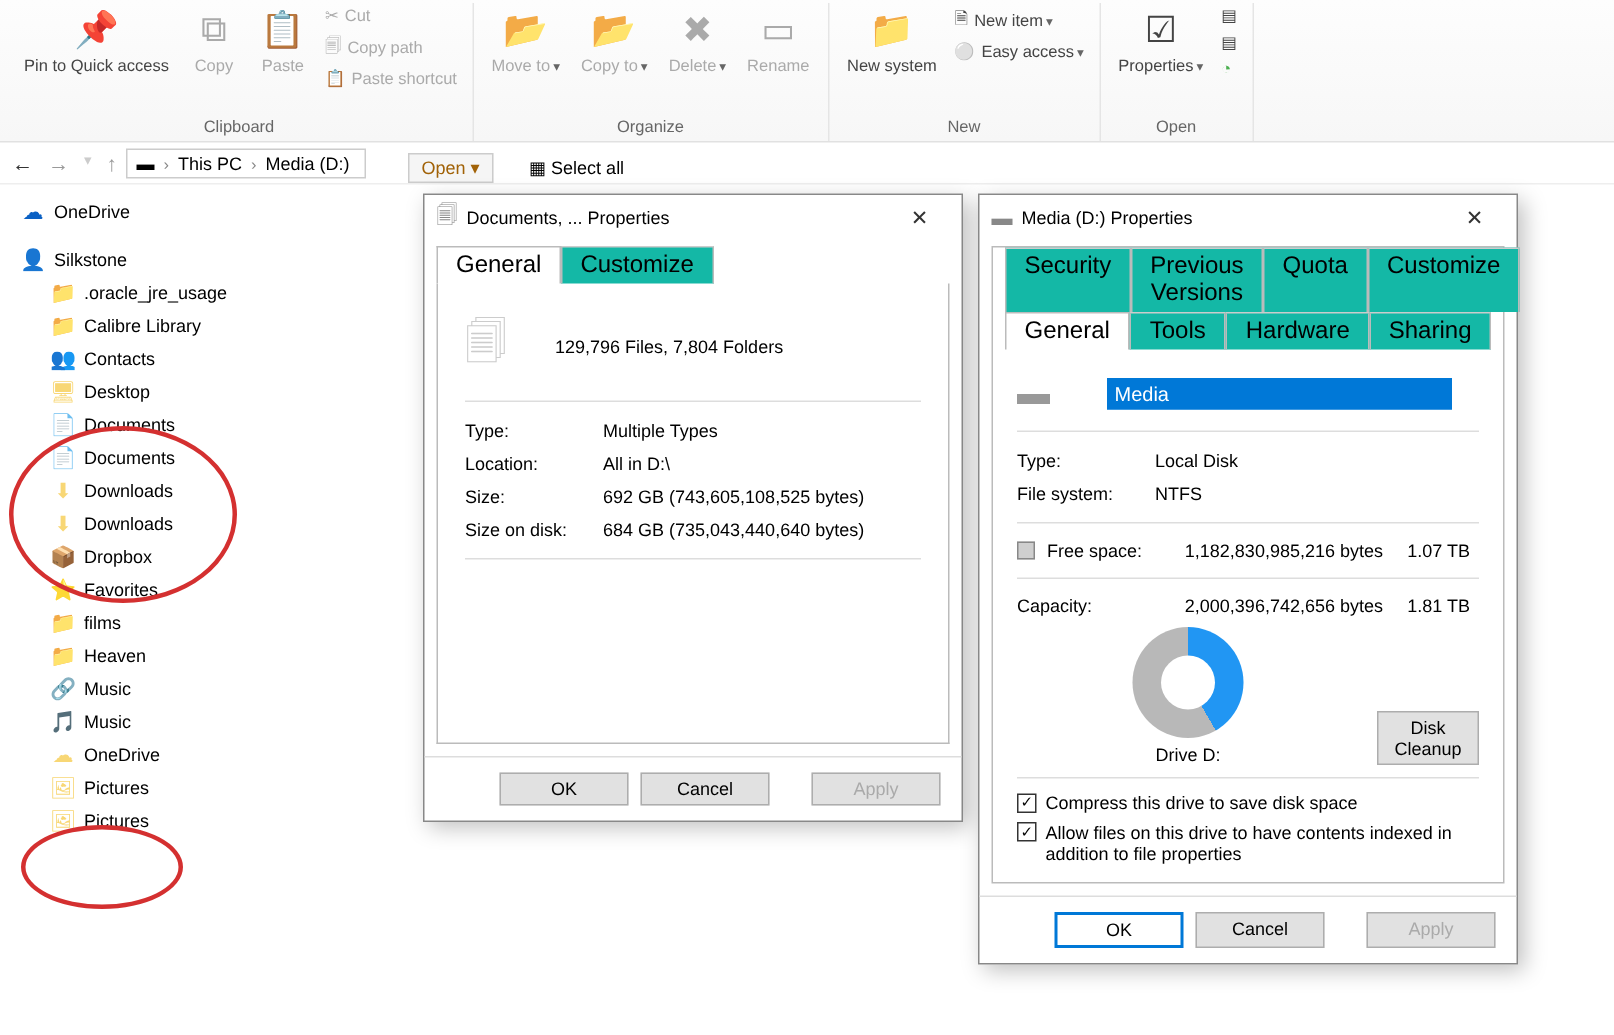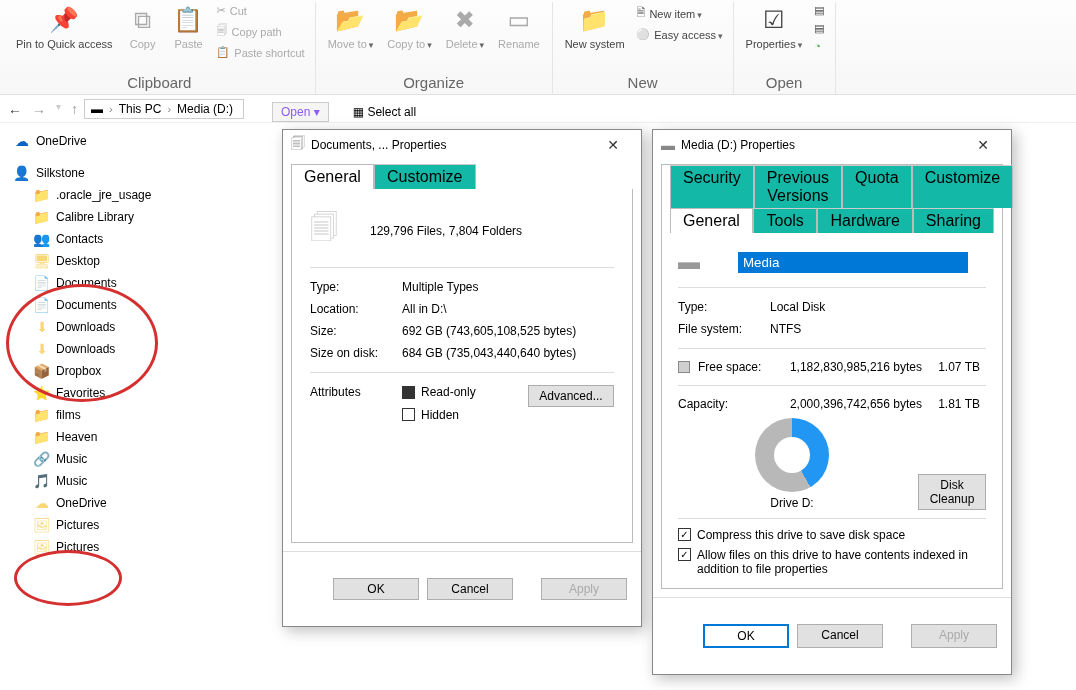--- a/index.html
+++ b/index.html
@@ -2,21 +2,21 @@
 <html><head>
 <meta charset="utf-8">
 <style>
 * { box-sizing: border-box; font-family: "Segoe UI", Tahoma, sans-serif; }
 body { margin: 0; width: 1076px; height: 690px; background: #fff; font-size: 12px; color: #000; position: relative; overflow: hidden; }
 
 
 .ribbon { height: 95px; background: linear-gradient(#fdfdfd,#f7f7f7); border-bottom: 1px solid #e1e1e1; display: flex; padding: 2px 4px 0; }
 .ribbon-group { display: flex; flex-direction: column; align-items: center; border-right: 1px solid #e5e5e5; padding: 0 6px; }
 .ribbon-group-content { display: flex; flex: 1; align-items: flex-start; gap: 2px; }
-.ribbon-group-label { font-size: 15px; color: #666; padding: 2px 0 3px; }
+.ribbon-group-label { font-size: 11px; color: #666; padding: 2px 0 3px; }
 .ribbon-btn-lg { display: flex; flex-direction: column; align-items: center; justify-content: flex-start; padding: 2px 6px; min-width: 40px; cursor: default; text-align: center; color: #444; }
 .ribbon-btn-lg.disabled { color: #aaa; }
 .ribbon-btn-lg .ico { width: 32px; height: 32px; display: flex; align-items: center; justify-content: center; font-size: 24px; }
 .ribbon-btn-lg .lbl { font-size: 11px; line-height: 12px; margin-top: 2px; }
 .ribbon-col { display: flex; flex-direction: column; gap: 1px; }
 .ribbon-btn-sm { display: flex; align-items: center; gap: 4px; padding: 2px 4px; font-size: 11px; color: #444; cursor: default; }
 .ribbon-btn-sm.disabled { color: #aaa; }
 .arrow-down::after { content: "▾"; font-size: 9px; margin-left: 2px; color: #666; }
 
 
@@ -48,34 +48,34 @@
 .prop-row { display: flex; align-items: center; padding: 4px 0; font-size: 12px; }
 .prop-label { width: 92px; color: #000; }
 .prop-val { color: #000; }
 .hr { border-top: 1px solid #ddd; margin: 8px 0; }
 .checkbox { display: inline-flex; align-items: center; gap: 6px; }
 .cb-box { width: 13px; height: 13px; border: 1px solid #333; display:inline-flex; align-items:center; justify-content:center; font-size:10px; }
 .cb-box.filled { background:#333; }
 .btn { border: 1px solid #adadad; background: #e1e1e1; padding: 3px 0; width: 86px; text-align: center; font-size: 12px; cursor: default; }
 .btn.default { border: 2px solid #0078d7; background:#fff; }
 .btn.disabled { color: #aaa; margin-left: 20px; }
-.dlg-buttons { display: flex; justify-content: flex-end; gap: 8px; padding: 26px 14px; border-top: 1px solid #ddd; }
+.dlg-buttons { display: flex; justify-content: flex-end; gap: 8px; padding: 10px 14px; border-top: 1px solid #ddd; }
 
 
 .drive-name-input { border: 1px solid #0078d7; padding: 2px 4px; width: 230px; background:#0078d7; color:#fff; }
 .drive-name-input::selection { background:#0078d7; color:#fff; }
 .space-row { display:flex; align-items:center; gap:8px; padding:3px 0; font-size:12px; }
 .sq { width:12px; height:12px; border:1px solid #888; }
 .sq.used { background:#2196f3; border-color:#1976d2; }
 .sq.free { background:#cfcfcf; }
 .donut { width:74px; height:74px; border-radius:50%; background: conic-gradient(#2196f3 0 150deg, #b8b8b8 150deg 360deg); display:flex; align-items:center; justify-content:center; margin: 4px auto; }
 .donut::after { content:""; width:36px; height:36px; background:#fff; border-radius:50%; }
 
 .selectall-bar { position:absolute; top:102px; left:272px; display:flex; align-items:center; gap:24px; font-size:12px; }
-.selectall-bar .open { border:1px solid #ccc; background:#f5f5f5; padding:2px 8px; color:#8b5cf6; }
+.selectall-bar .open { border:1px solid #ccc; background:#f5f5f5; padding:2px 8px; color:#a16207; }
 </style>
 </head>
 <body>
 
 <div class="ribbon">
   <div class="ribbon-group">
     <div class="ribbon-group-content">
       <div class="ribbon-btn-lg">
         <span class="ico">📌</span>
         <span class="lbl">Pin to Quick access</span>
@@ -305,34 +305,20 @@
         </div>
     <div class="prop-row">
           <span class="prop-label">Size:</span>
           <span class="prop-val">692 GB (743,605,108,525 bytes)</span>
         </div>
     <div class="prop-row">
           <span class="prop-label">Size on disk:</span>
           <span class="prop-val">684 GB (735,043,440,640 bytes)</span>
         </div>
     <div class="hr"></div>
-    <div class="prop-row" style="align-items:flex-start">
-      <span class="prop-label">Attributes</span>
-      <div style="flex:1">
-        <div class="checkbox">
-              <span class="cb-box filled"></span>
-              <span>Read-only</span>
-            </div><br>
-        <div class="checkbox" style="margin-top:6px">
-              <span class="cb-box"></span>
-              <span>Hidden</span>
-            </div>
-      </div>
-      <div class="btn">Advanced...</div>
-    </div>
     <div style="height:100px"></div>
   </div>
   </div>
   <div class="dlg-buttons">
     <div class="btn">OK</div>
     <div class="btn">Cancel</div>
     <div class="btn disabled">Apply</div>
   </div>
 </div>
 

